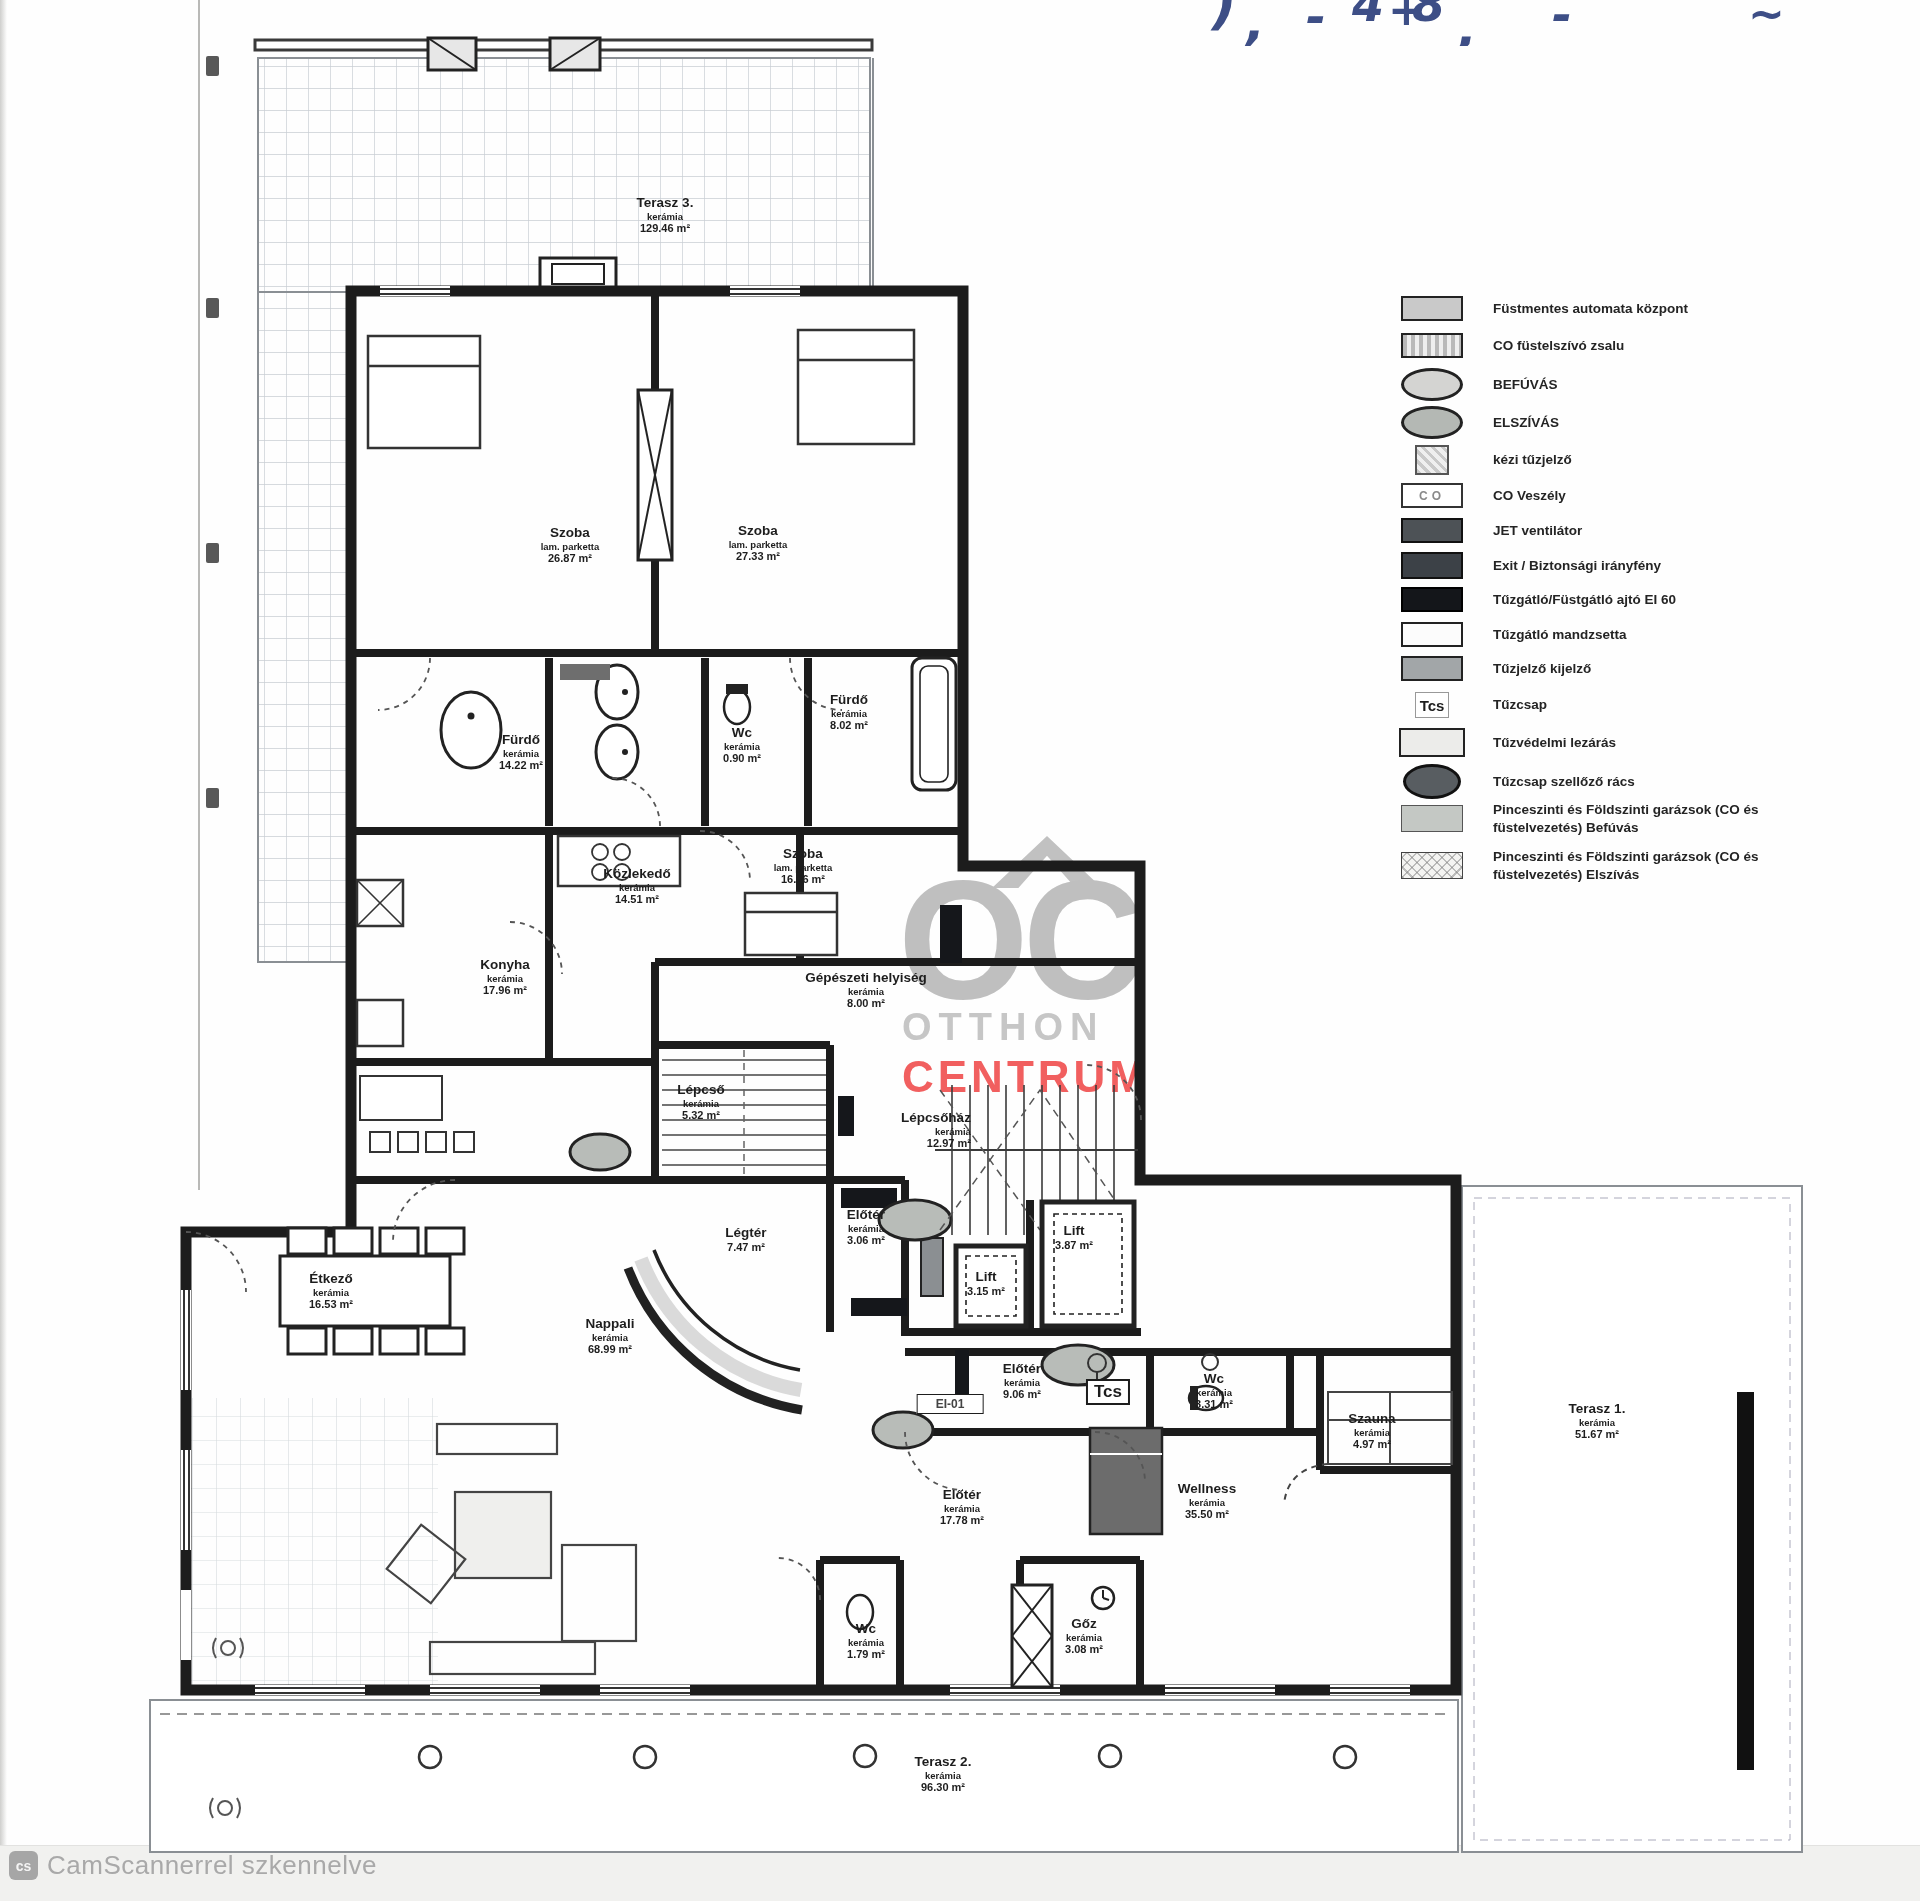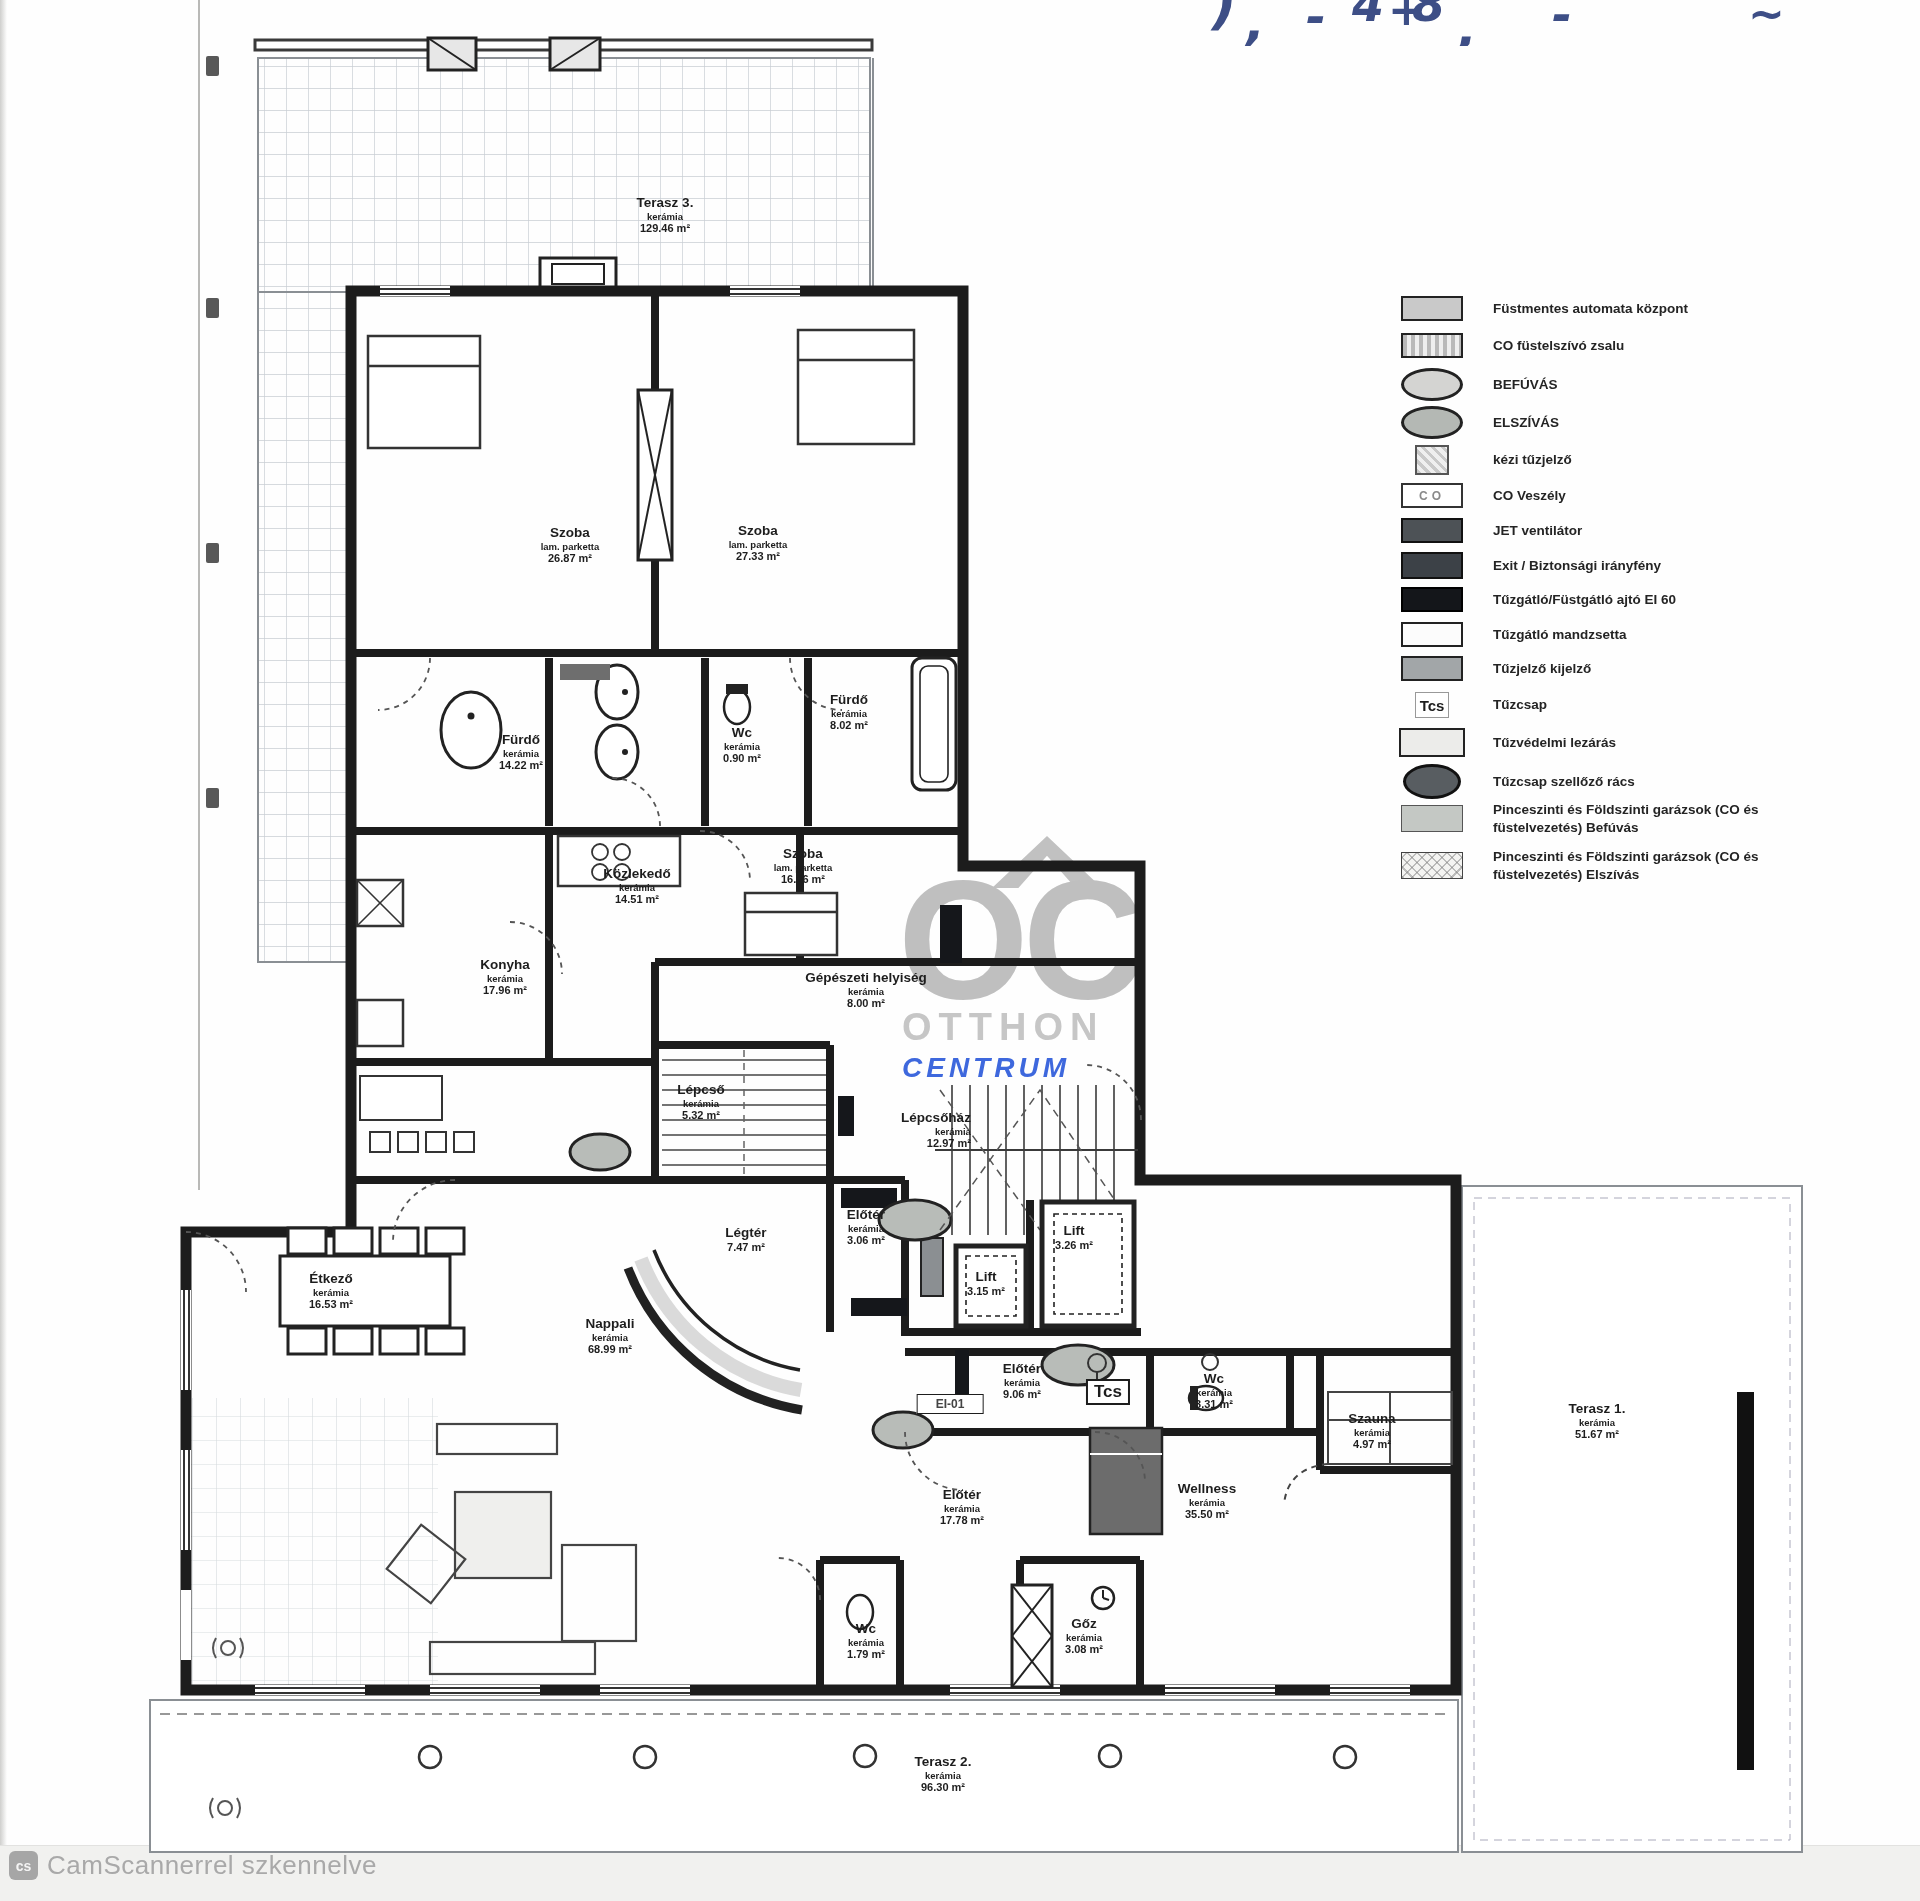--- a/index.html
+++ b/index.html
@@ -13,21 +13,21 @@
   .page-line{position:absolute;left:198px;top:0;width:2px;height:1190px;background:#b9b9b7;}
   
   #handwriting{position:absolute;left:1150px;top:0;width:770px;height:46px;overflow:hidden;}
   .hw{position:absolute;font-family:"DejaVu Sans",sans-serif;font-style:italic;font-weight:bold;color:#3d4e86;}
   
   #watermark{position:absolute;left:880px;top:828px;width:260px;z-index:1;opacity:.85;}
   .wm-roof{position:absolute;left:112px;top:8px;width:110px;height:52px;background:#b7b7b7;
      clip-path:polygon(50% 0,100% 100%,76% 100%,50% 38%,24% 100%,0 100%);}
   .wm-logo{position:absolute;left:18px;top:28px;font-size:168px;font-weight:bold;letter-spacing:-6px;color:#b5b5b5;line-height:1;}
   .wm-l1{position:absolute;left:22px;top:178px;font-size:38px;font-weight:bold;letter-spacing:7px;color:#bdbdbd;}
-  .wm-l2{position:absolute;left:22px;top:224px;font-size:28px;font-weight:bold;letter-spacing:4px;color:#1d4ed8;font-style:italic;}
+  .wm-l2{position:absolute;left:22px;top:224px;font-size:44px;font-weight:bold;letter-spacing:4px;color:#ef4444;}
   
   #plansvg{position:absolute;left:0;top:0;z-index:2;}
   
   #room-labels,#markers{position:absolute;left:0;top:0;width:1920px;height:1901px;z-index:3;}
   .room-label{position:absolute;transform:translate(-50%,-50%);text-align:center;white-space:nowrap;}
   .rn{font-size:13.5px;font-weight:bold;line-height:1.15;}
   .rm{font-size:9.5px;font-weight:bold;line-height:1.2;}
   .ra{font-size:11px;font-weight:bold;line-height:1.25;}
   .marker{position:absolute;transform:translate(-50%,-50%);border:2px solid #1d1d1d;background:#fff;
      font-weight:bold;text-align:center;}
@@ -432,21 +432,21 @@
         <div class="rn">Légtér</div>
         <div class="ra">7.47 m²</div>
       </div>
       <div class="room-label" style="left: 866px; top: 1227px;">
         <div class="rn">Előtér</div>
         <div class="rm">kerámia</div>
         <div class="ra">3.06 m²</div>
       </div>
       <div class="room-label" style="left: 1074px; top: 1238px;">
         <div class="rn">Lift</div>
-        <div class="ra">3.26 m²</div>
+        <div class="ra">3.87 m²</div>
       </div>
       <div class="room-label" style="left: 986px; top: 1284px;">
         <div class="rn">Lift</div>
         <div class="ra">3.15 m²</div>
       </div>
       <div class="room-label" style="left: 331px; top: 1291px;">
         <div class="rn">Étkező</div>
         <div class="rm">kerámia</div>
         <div class="ra">16.53 m²</div>
       </div>

